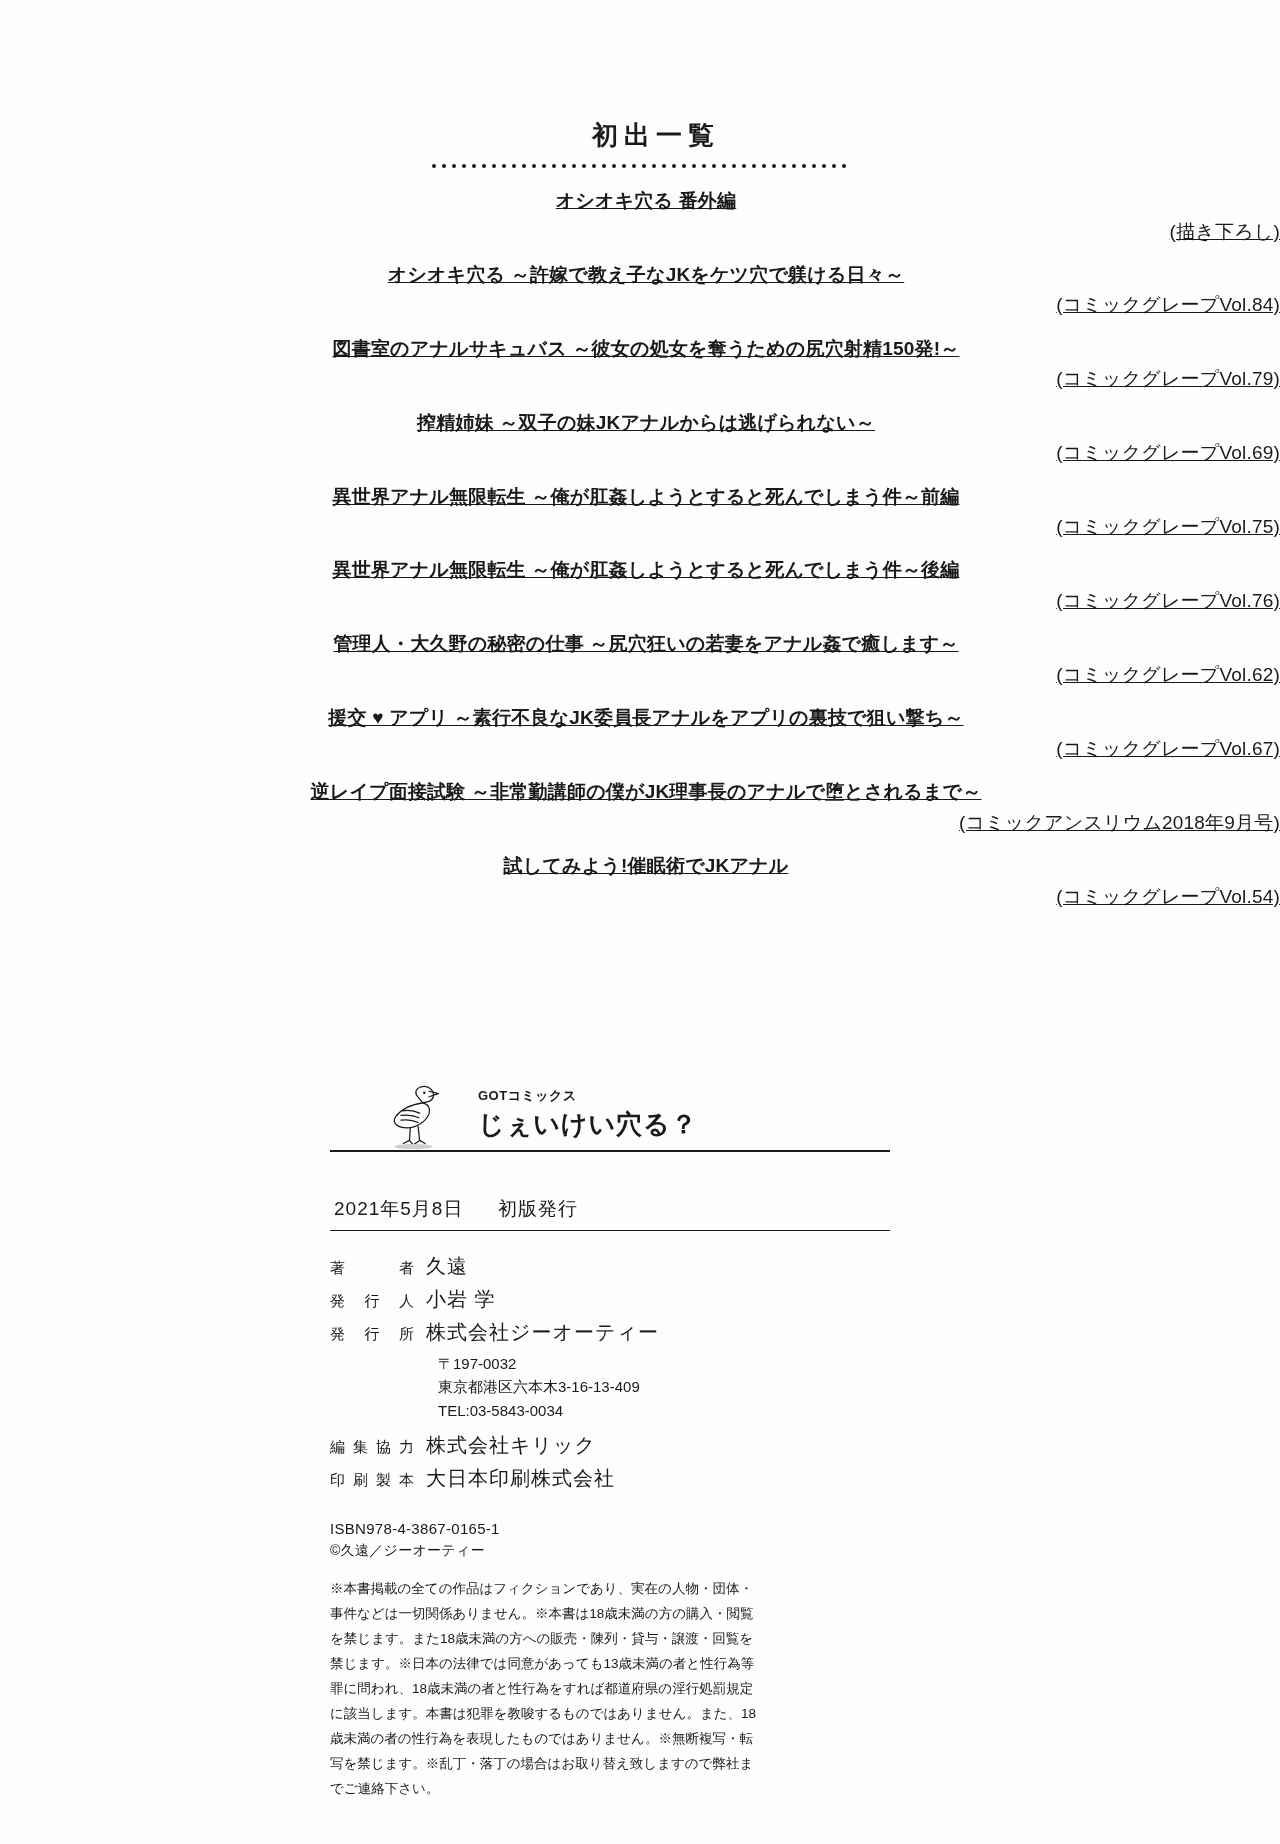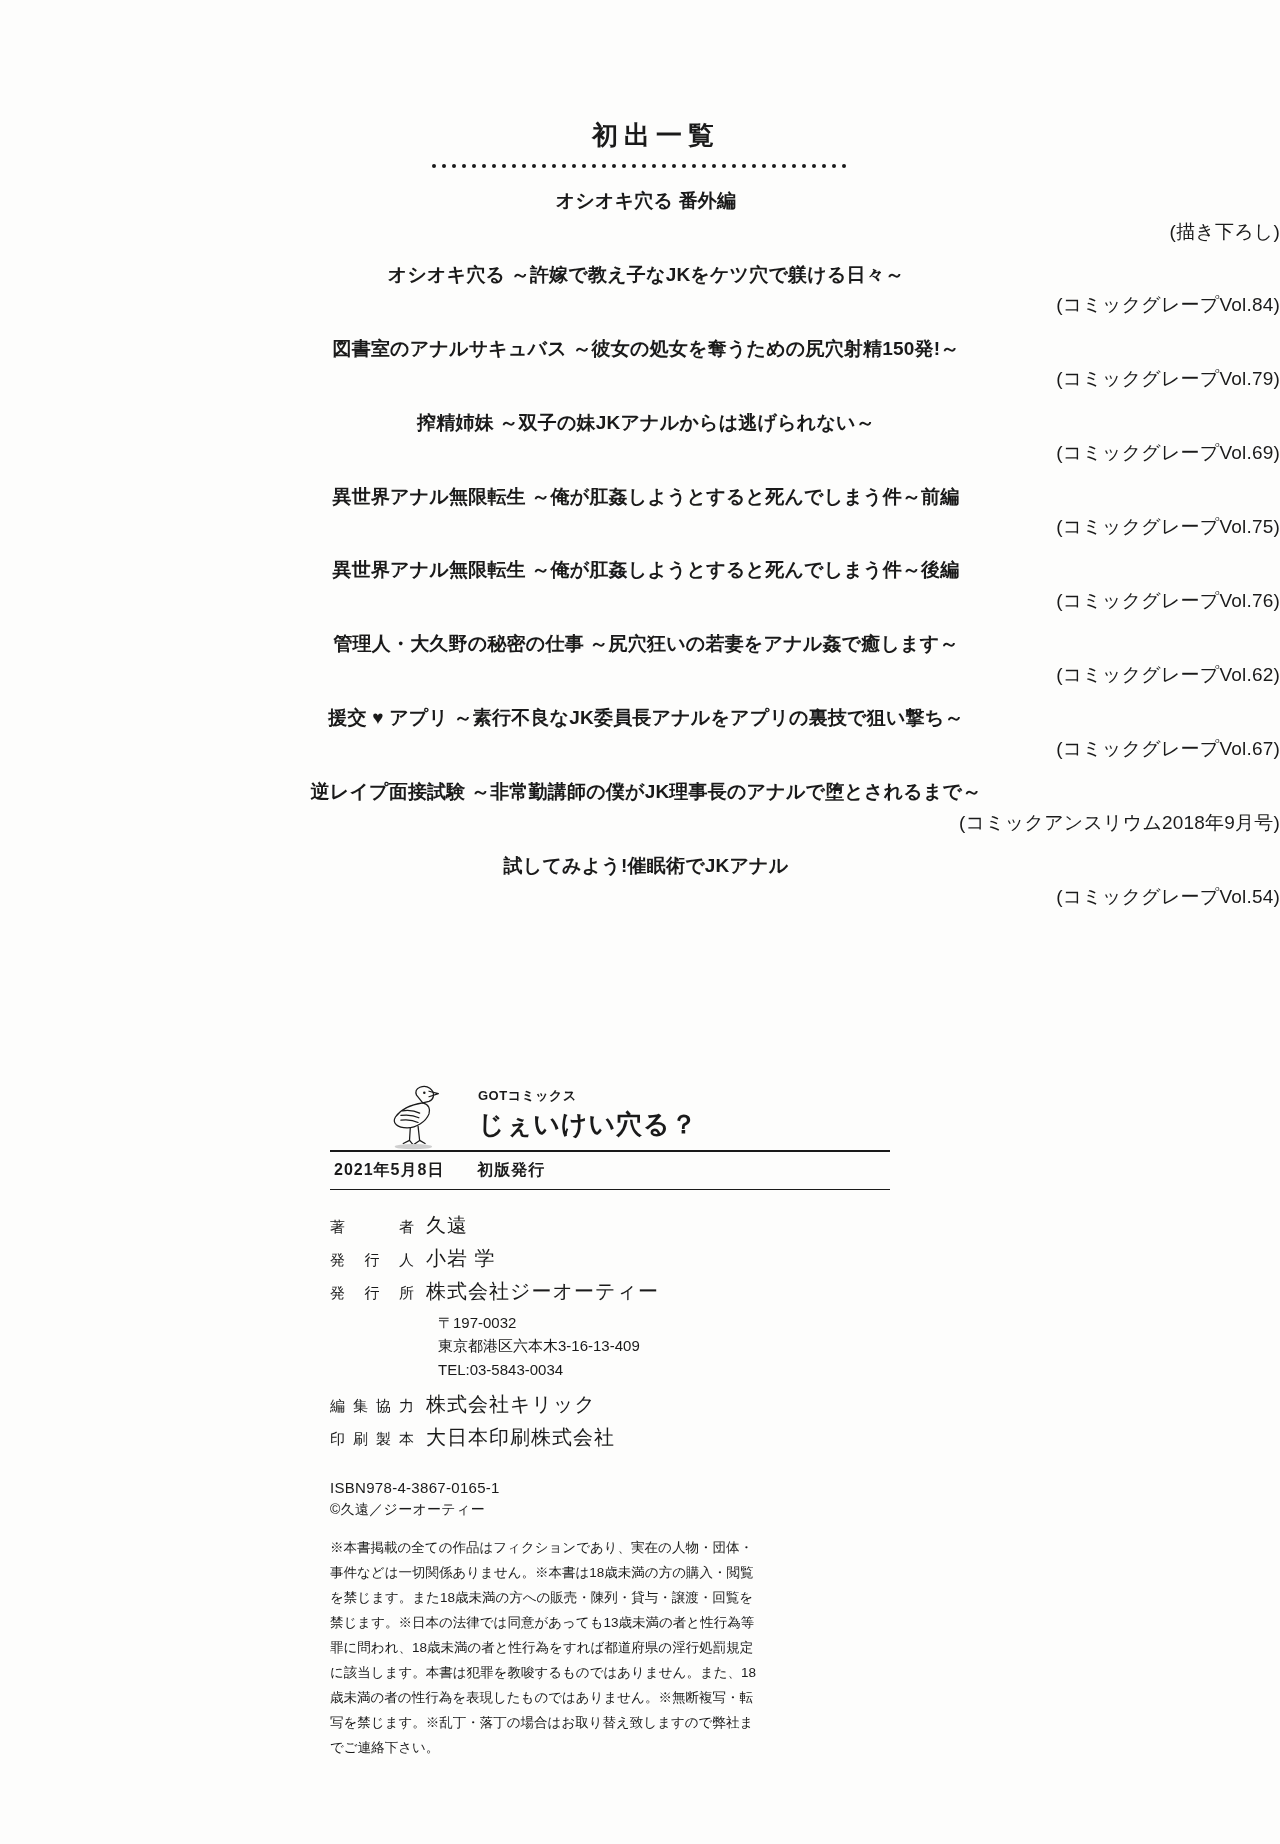--- a/index.html
+++ b/index.html
@@ -37,20 +37,21 @@
     padding-left: 32px;
   }
   .dot-rule {
     width: 420px;
     margin: 0 auto 16px auto;
     height: 10px;
     display: block;
   }
   .entry {
     margin: 0 0 6px 12px;
+    text-decoration: underline;
   }
   .entry-title {
     font-size: 19px;
     font-weight: bold;
     line-height: 1.5;
     letter-spacing: 0.2px;
     margin: 0;
   }
   .entry-source {
     font-size: 19px;
@@ -99,24 +100,25 @@
     border: none;
     border-top: 2px solid #1a1a1a;
     margin: 4px 0 0 0;
   }
   .rule-thin {
     border: none;
     border-top: 1px solid #1a1a1a;
     margin: 0 0 0 0;
   }
   .pubdate {
-    font-size: 16px;
-    font-weight: bold;
+    font-size: 19px;
+    font-weight: normal;
     padding: 8px 0 8px 4px;
     letter-spacing: 1px;
+    margin-top: 36px;
   }
   .pubdate .sep { display: inline-block; width: 22px; }
 
   .staff {
     margin-top: 22px;
   }
   .staff-row {
     display: flex;
     align-items: baseline;
     margin-bottom: 6px;

